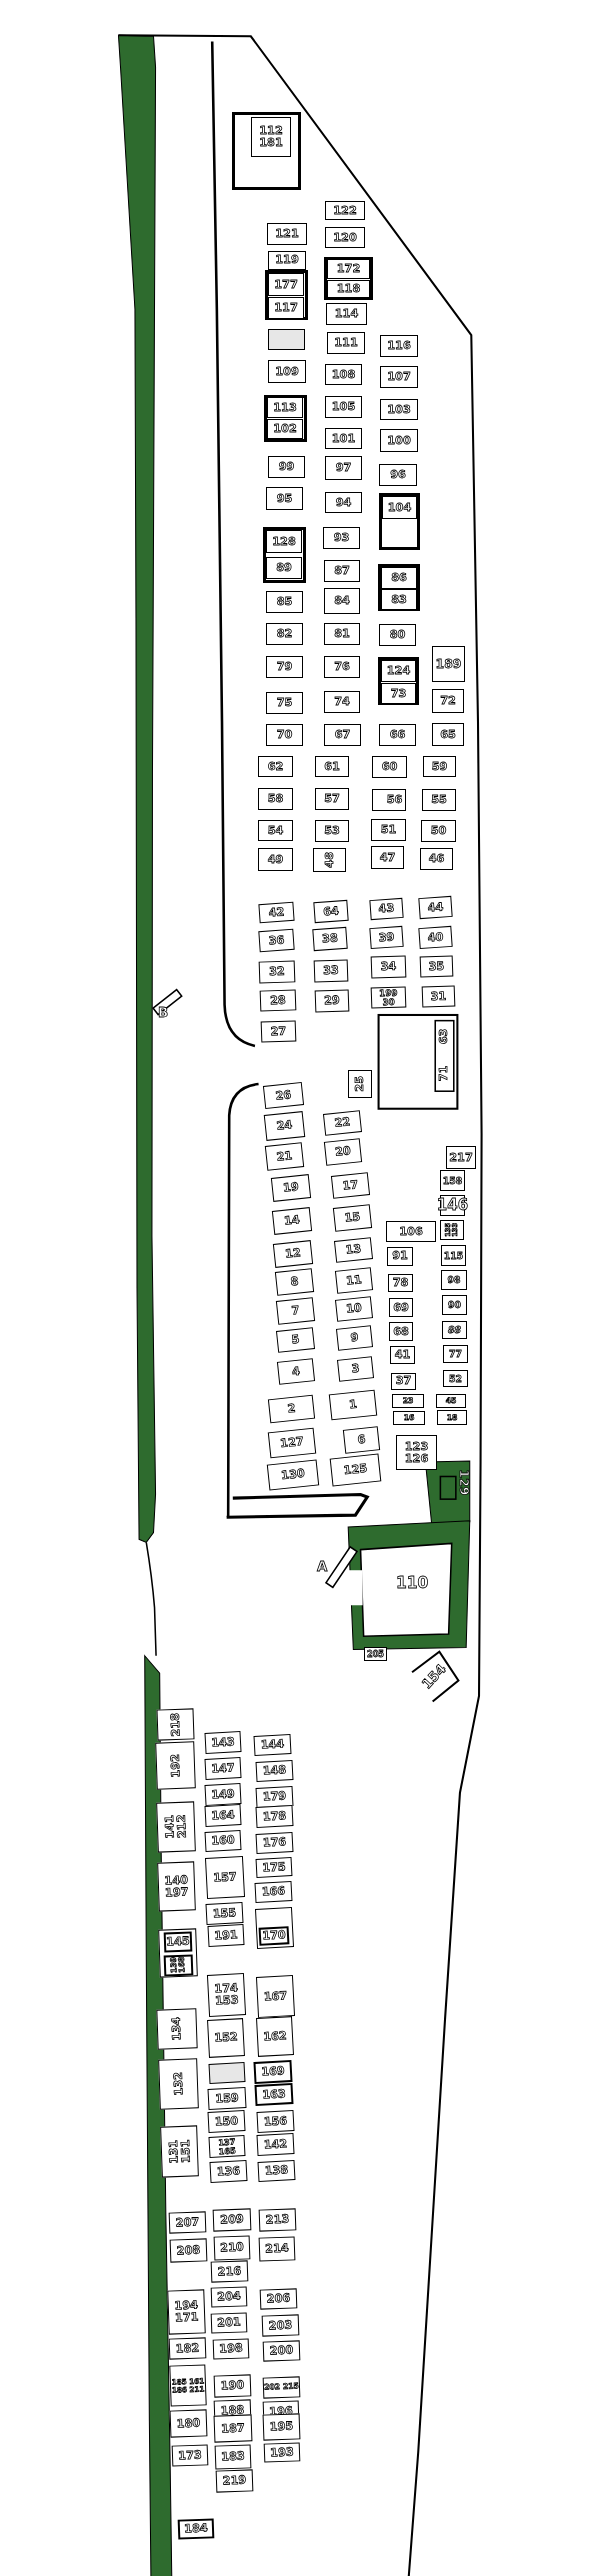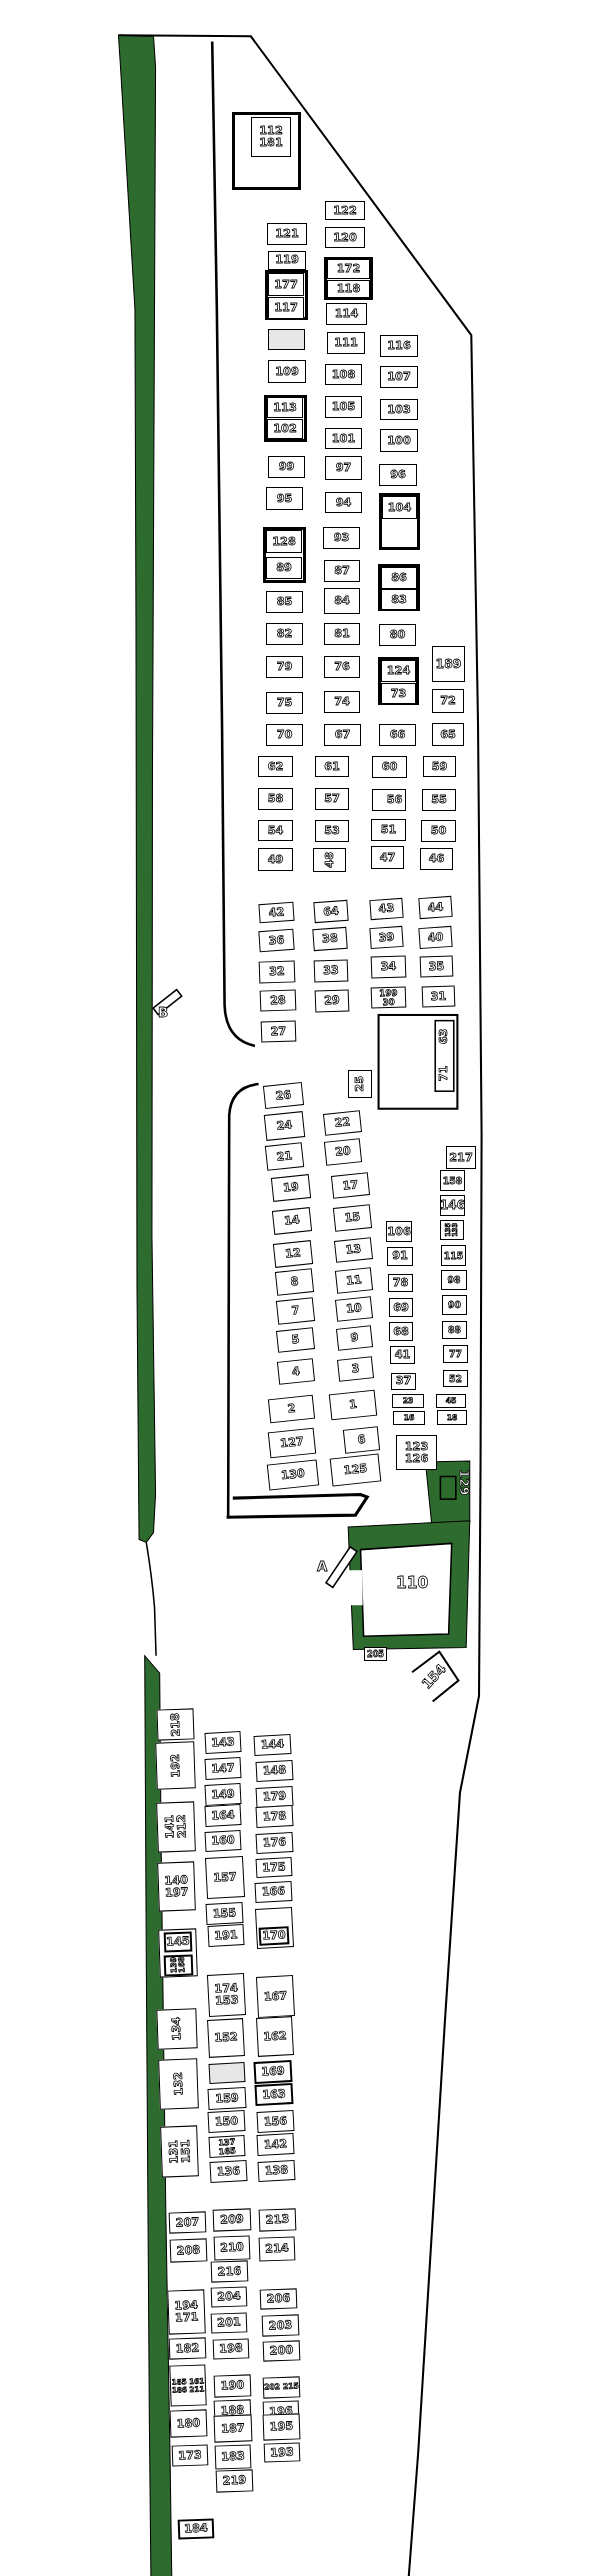--- a/index.html
+++ b/index.html
@@ -406,21 +406,21 @@
     </div>
     <div class="plot" style="left: 344px; top: 1428px; width: 35px; height: 24px; transform: rotate(-6deg);">
       <span class="lbl">6</span>
     </div>
     <div class="plot" style="left: 268px; top: 1462px; width: 50px; height: 26px; transform: rotate(-6deg);">
       <span class="lbl">130</span>
     </div>
     <div class="plot" style="left: 331px; top: 1456px; width: 49px; height: 28px; transform: rotate(-6deg);">
       <span class="lbl">125</span>
     </div>
-    <div class="plot" style="left: 386px; top: 1221px; width: 26px; height: 20.6px;">
+    <div class="plot" style="left: 386px; top: 1221px; width: 50px; height: 20.6px;">
       <span class="lbl">106</span>
     </div>
     <div class="plot" style="left: 387px; top: 1247px; width: 26px; height: 18.5px;">
       <span class="lbl">91</span>
     </div>
     <div class="plot" style="left: 388px; top: 1274px; width: 25px; height: 18px;">
       <span class="lbl">78</span>
     </div>
     <div class="plot" style="left: 389px; top: 1298px; width: 24px; height: 19px;">
       <span class="lbl">69</span>
@@ -437,37 +437,37 @@
     <div class="plot" style="left: 392px; top: 1394px; width: 32px; height: 14px;">
       <span class="lbl" style="font-size: 7.7px;">23</span>
     </div>
     <div class="plot" style="left: 393px; top: 1411px; width: 32px; height: 14px;">
       <span class="lbl" style="font-size: 7.7px;">16</span>
     </div>
     <div class="plot" style="left: 440px; top: 1170px; width: 25px; height: 21px;">
       <span class="lbl" style="font-size: 9.3px;">158</span>
     </div>
     <div class="plot" style="left: 440px; top: 1195px; width: 25px; height: 20.6px;">
-      <span class="lbl" style="font-size: 12px;">146</span>
+      <span class="lbl" style="font-size: 15px;">146</span>
     </div>
     <div class="plot" style="left: 440px; top: 1220px; width: 24px; height: 20px;">
       <span class="lbl rotm90" style="font-size: 6.7px;">135
 133</span>
     </div>
     <div class="plot" style="left: 441px; top: 1245px; width: 25px; height: 21px;">
       <span class="lbl" style="font-size: 9.3px;">115</span>
     </div>
     <div class="plot" style="left: 441px; top: 1270px; width: 26px; height: 19.6px;">
       <span class="lbl" style="font-size: 9.3px;">98</span>
     </div>
     <div class="plot" style="left: 442px; top: 1295px; width: 25px; height: 20px;">
       <span class="lbl" style="font-size: 9.3px;">90</span>
     </div>
     <div class="plot" style="left: 442px; top: 1321px; width: 25px; height: 18px;">
-      <span class="lbl" style="font-size: 9.3px;">88</span>
+      <span class="lbl" style="font-size: 9.3px; font-style: italic;">88</span>
     </div>
     <div class="plot" style="left: 443px; top: 1345px; width: 25px; height: 17.5px;">
       <span class="lbl" style="font-size: 9.3px;">77</span>
     </div>
     <div class="plot" style="left: 443px; top: 1370px; width: 25px; height: 17px;">
       <span class="lbl" style="font-size: 9.3px;">52</span>
     </div>
     <div class="plot" style="left: 436px; top: 1394px; width: 30px; height: 14.4px;">
       <span class="lbl" style="font-size: 7.7px; text-align: right;">45</span>
     </div>

